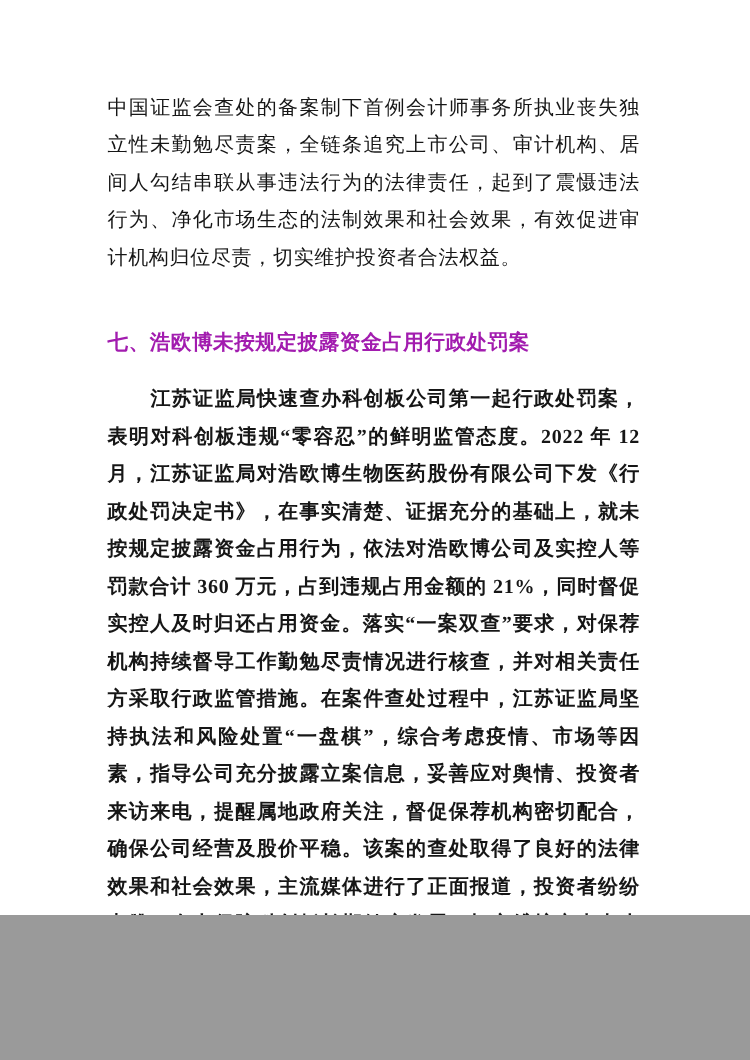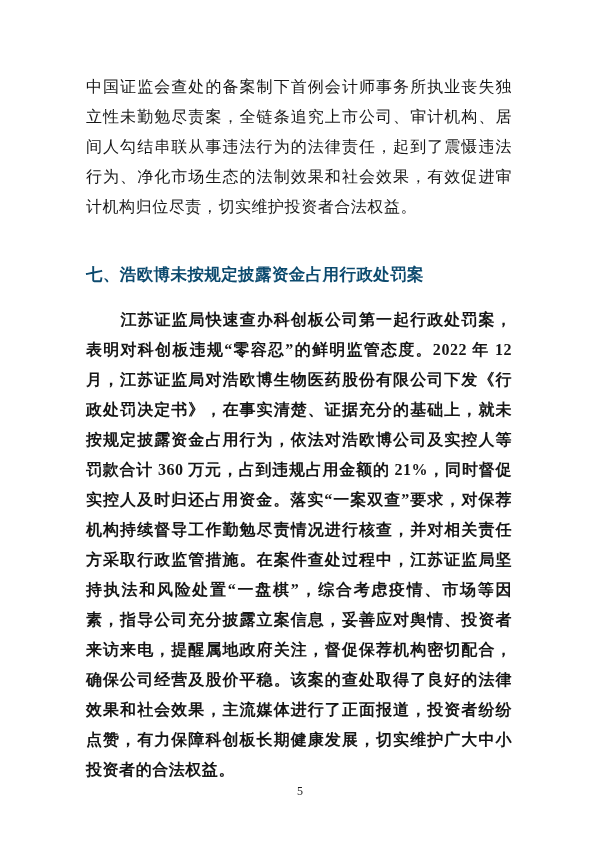--- a/index.html
+++ b/index.html
@@ -1,20 +1,20 @@
 <!DOCTYPE html>
 <html><head>
 <meta charset="utf-8">
 <style>
   * { margin: 0; padding: 0; box-sizing: border-box; }
   html, body { background: #9a9a9a; }
   .page {
     position: relative;
     width: 600px;
-    height: 848px;
+    height: 732px;
     background: #ffffff;
     margin: 0 auto;
     overflow: hidden;
     color: #161616;
   }
   .content {
     position: absolute;
     left: 86px;
     top: 72px;
     width: 426px;
@@ -30,21 +30,21 @@
   .body-text.indented {
     text-indent: 2.15em;
     font-weight: bold;
   }
   .section-heading {
     font-family: "Liberation Sans", "DejaVu Sans", sans-serif;
     font-weight: bold;
     font-size: 16.5px;
     line-height: 30px;
     letter-spacing: 0.4px;
-    color: #0c4a6e;
+    color: #a21caf;
     margin-top: 37px;
     margin-bottom: 16px;
     text-align: left;
   }
   .page-number {
     position: absolute;
     left: 0;
     right: 0;
     top: 783px;
     text-align: center;

